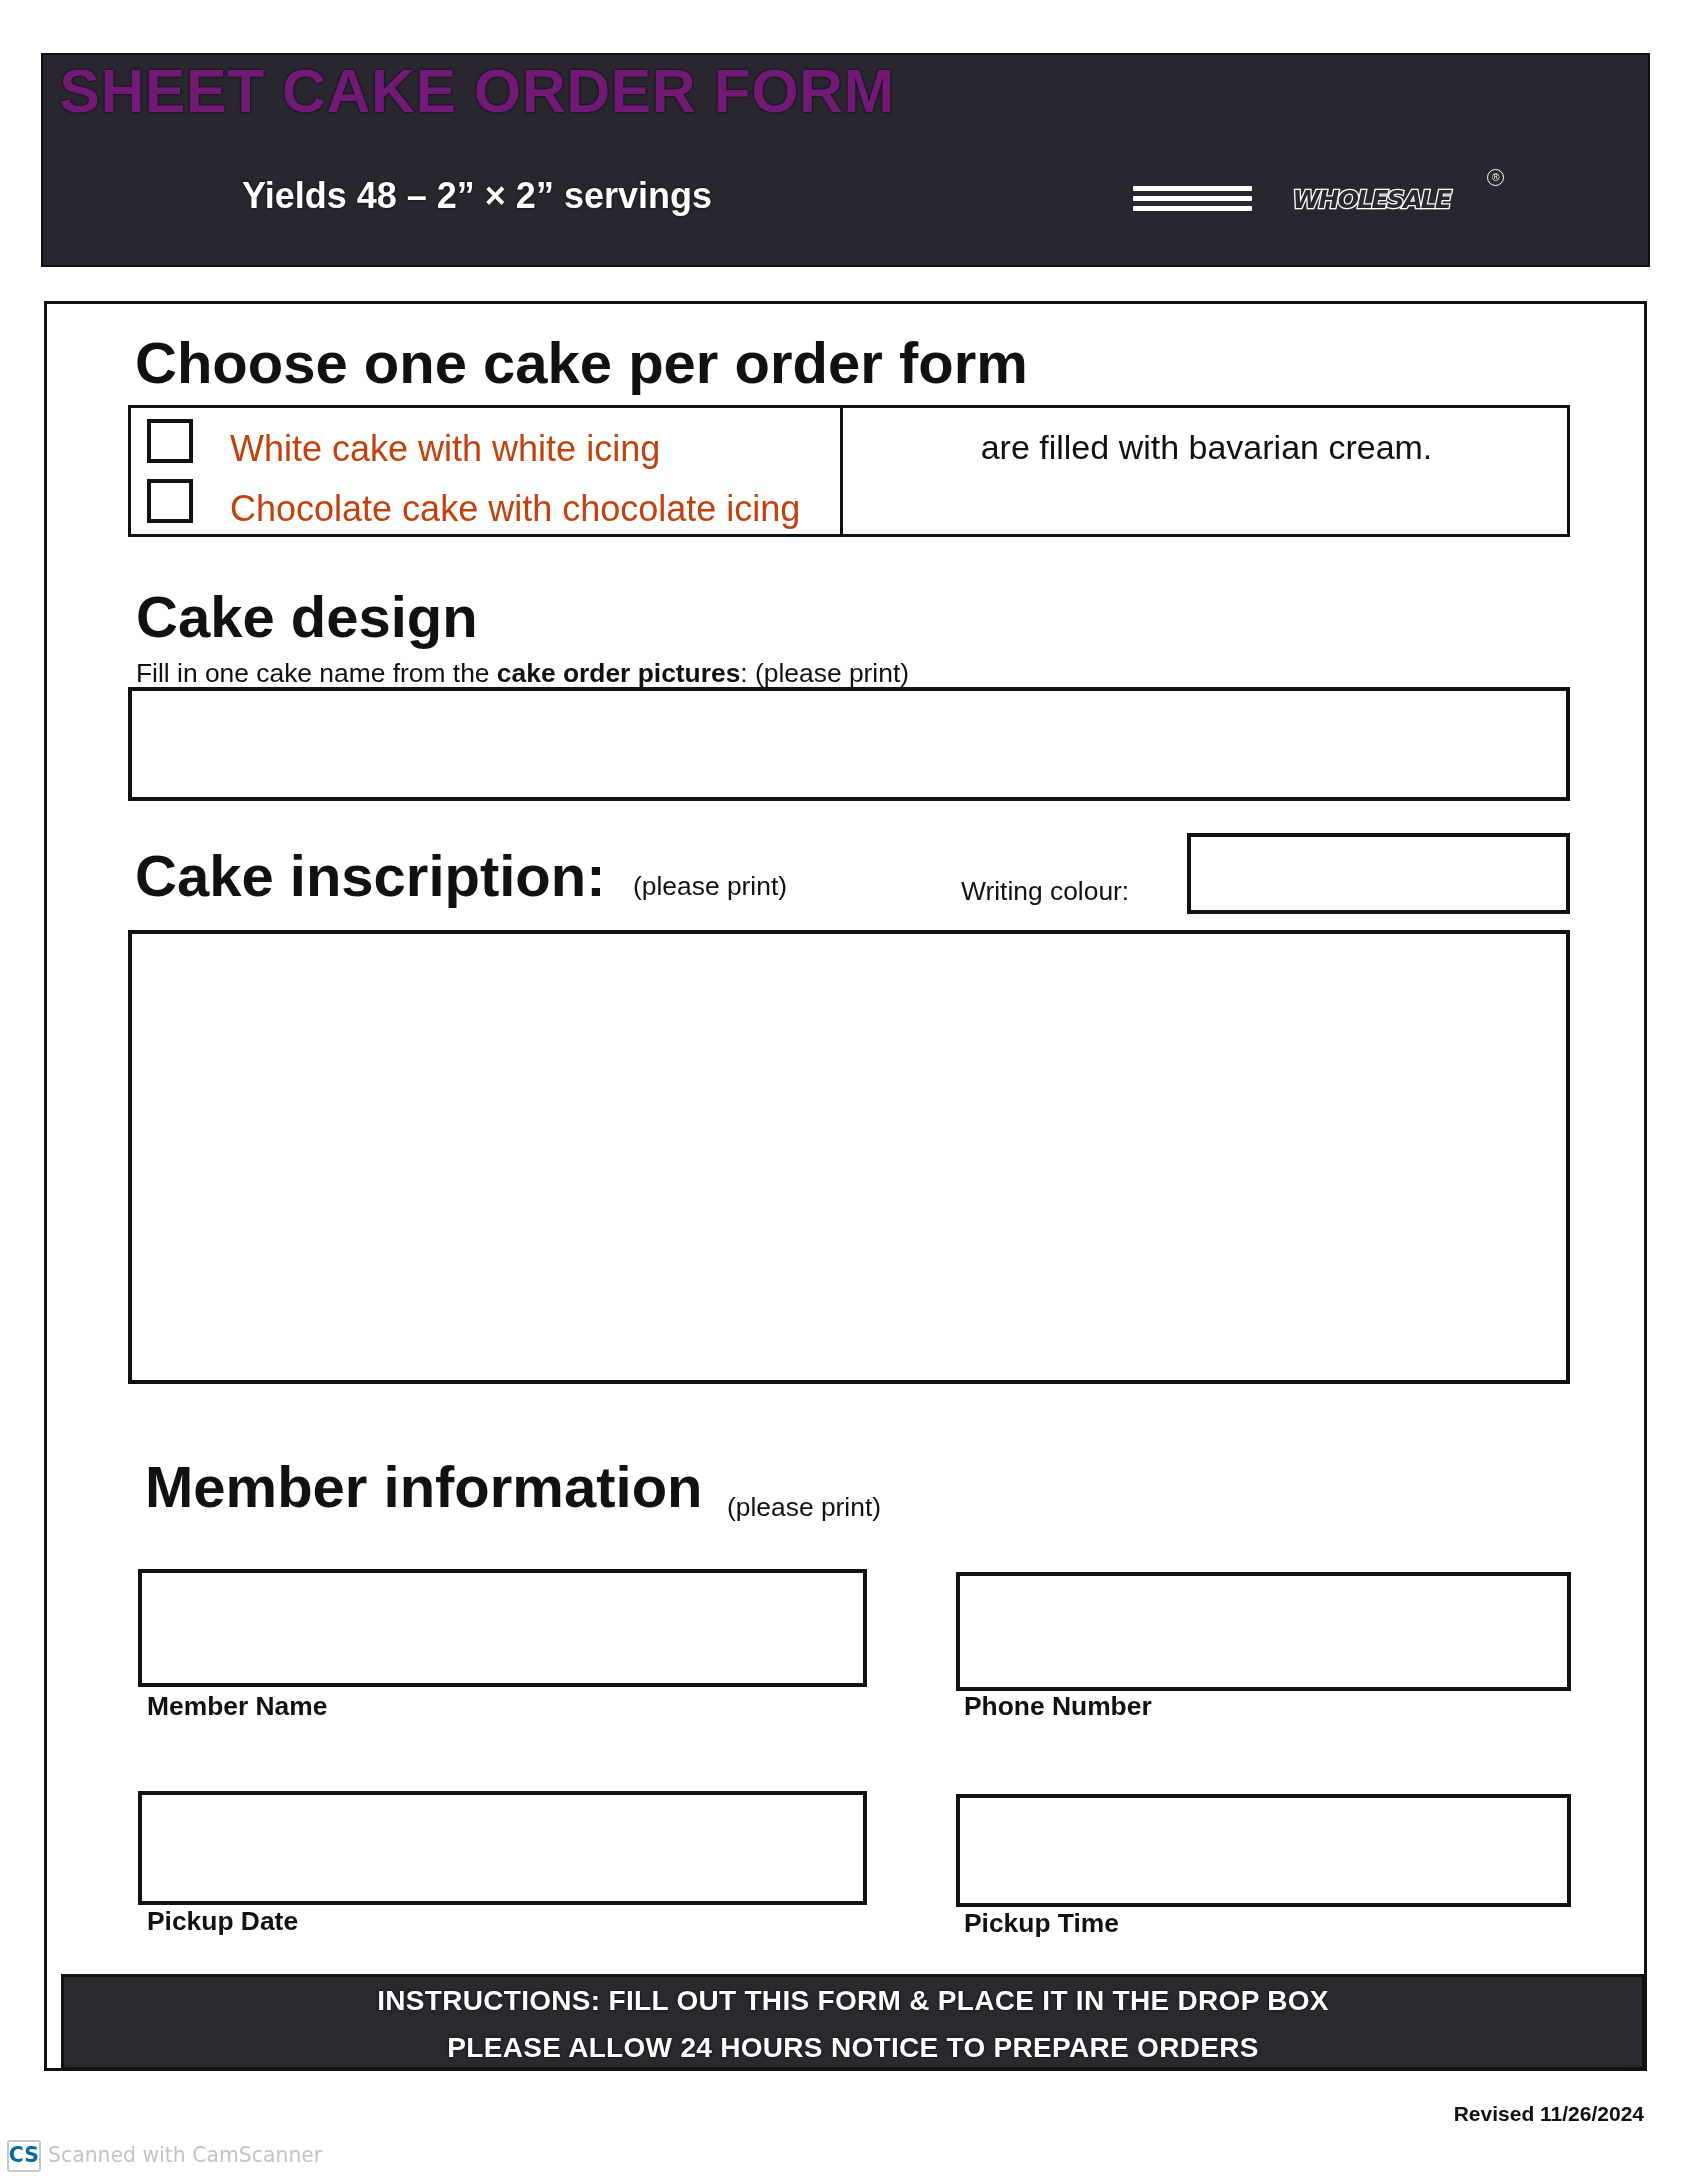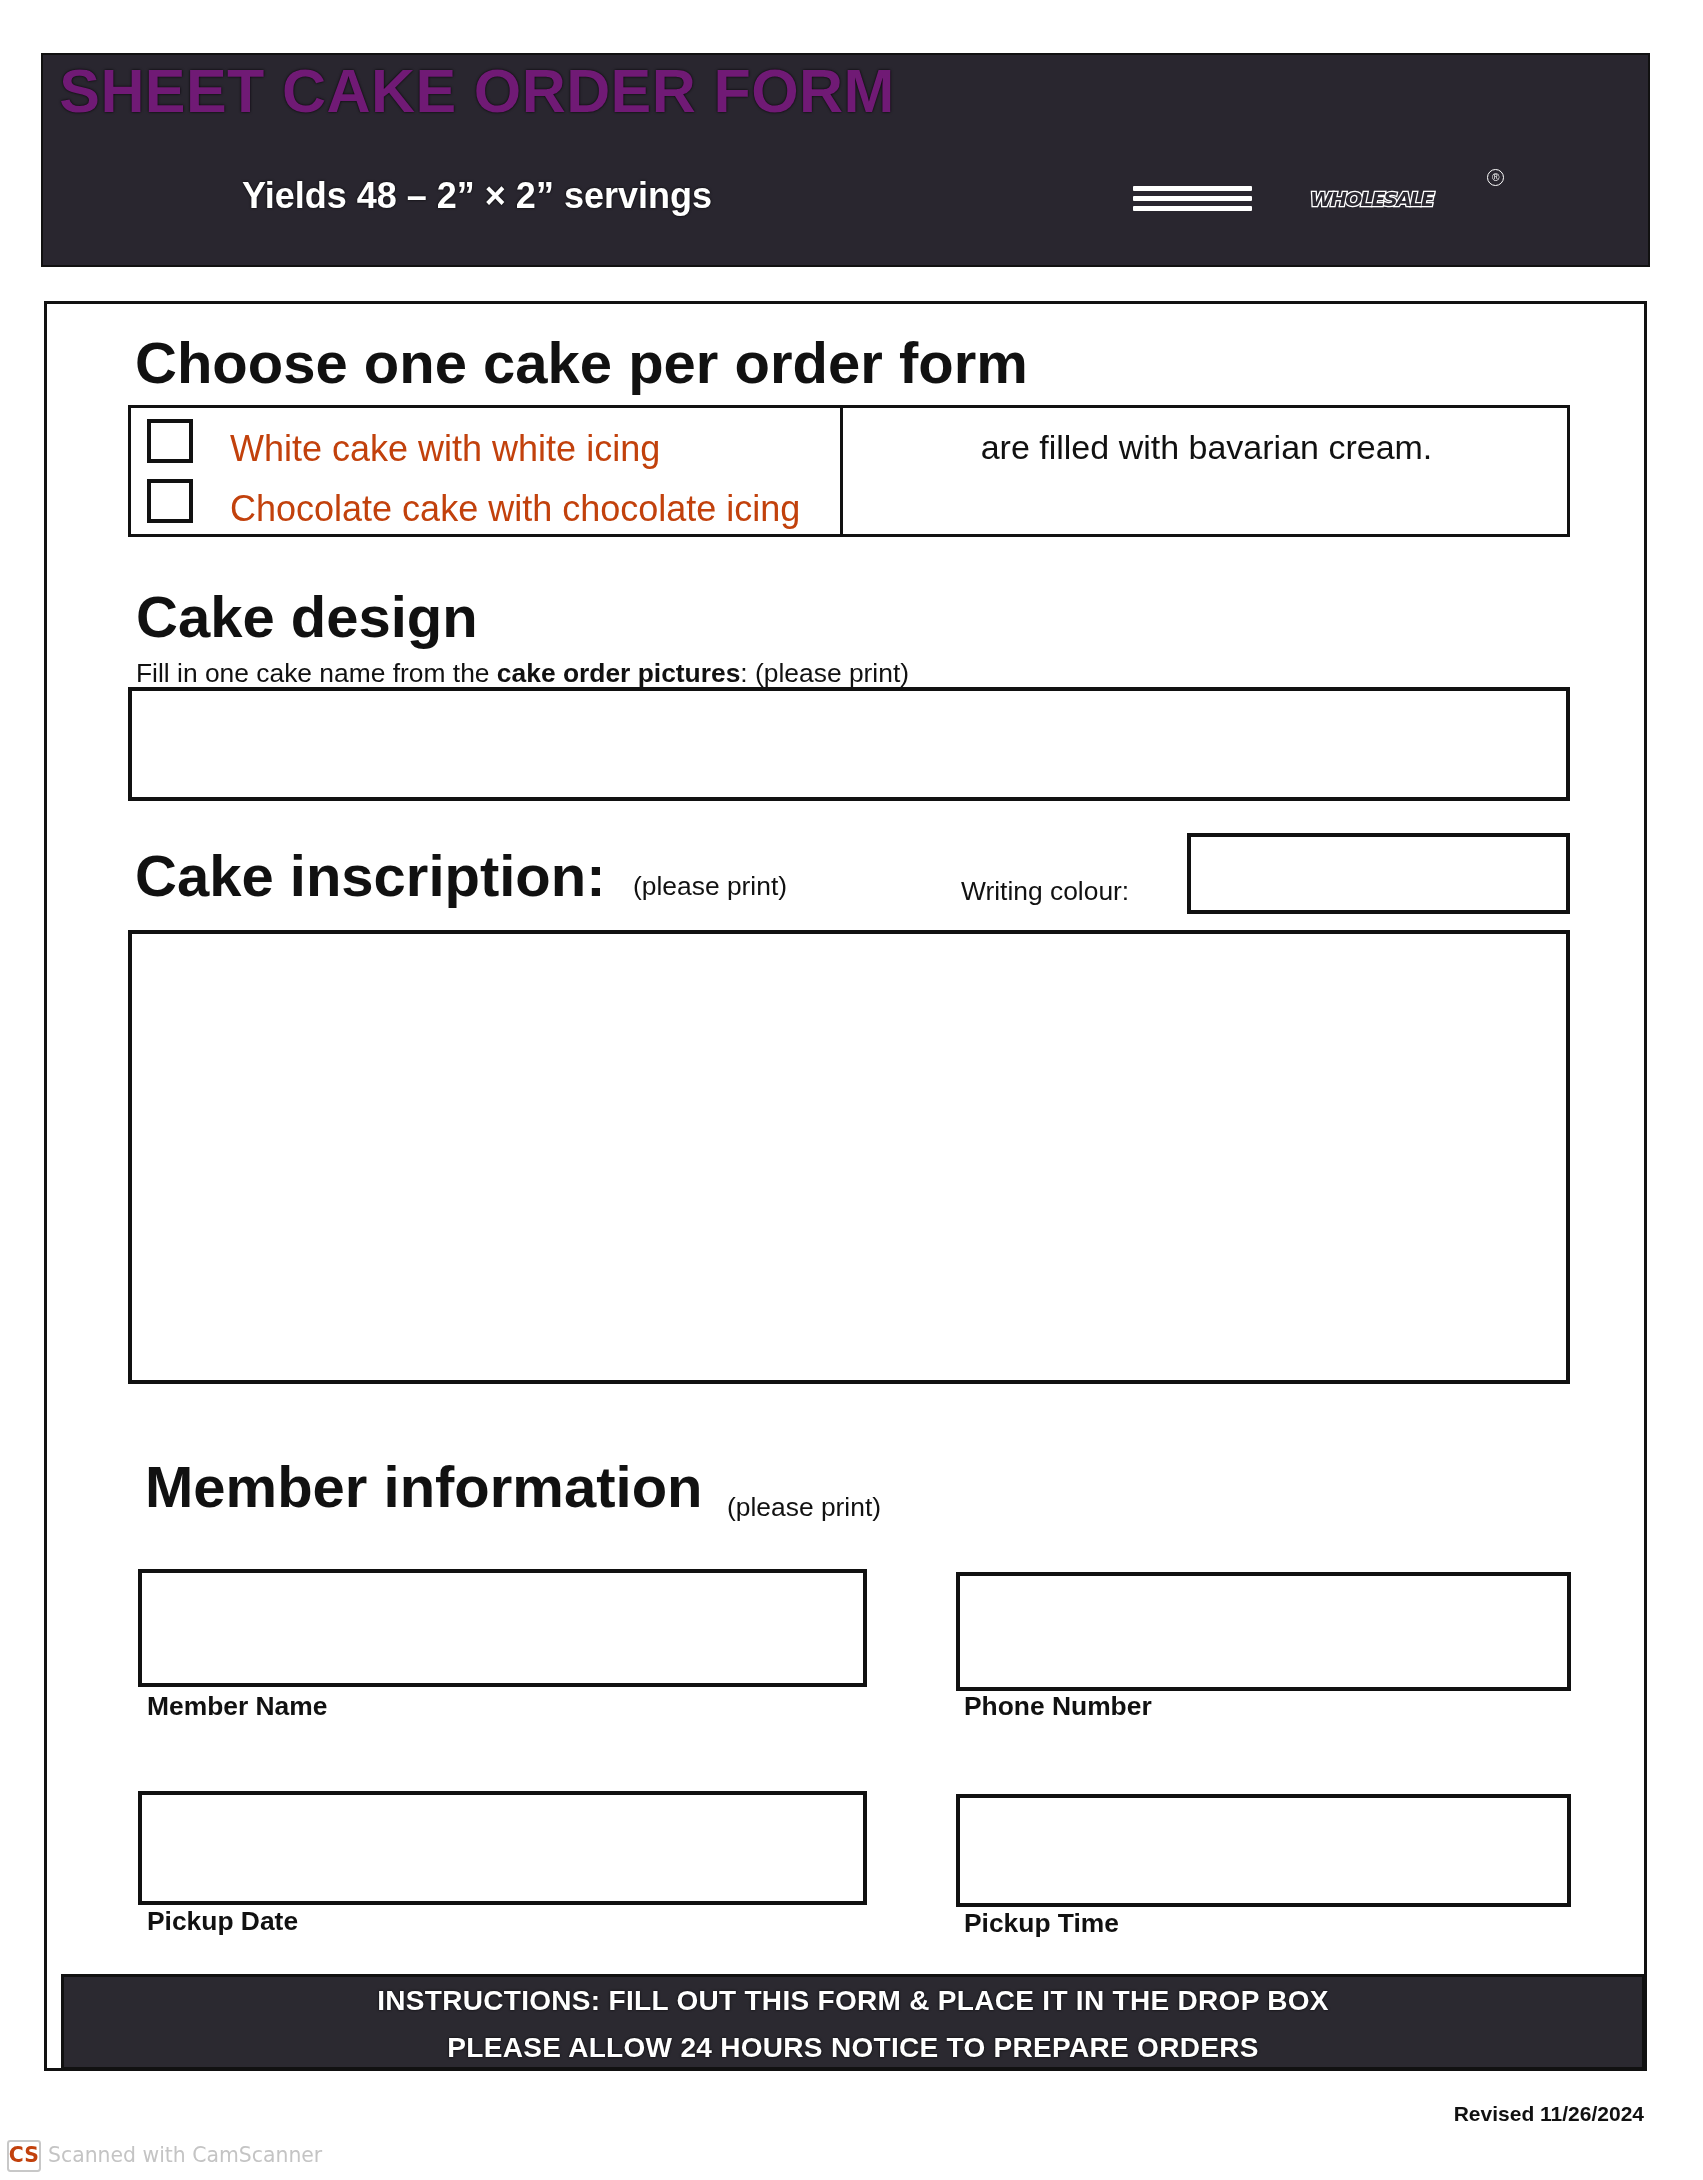--- a/index.html
+++ b/index.html
@@ -26,21 +26,21 @@
     position:absolute; left:0; top:0; width:375px; text-align:center;
     font-family:"DejaVu Sans", sans-serif; font-weight:bold; font-style:italic;
     font-size:82px; line-height:85px; color:#2a2730;
     -webkit-text-stroke:4.3px #ffffff; paint-order:stroke fill; letter-spacing:-3.4px;
   }
   .logo-lines { position:absolute; left:4.3px; top:85px; width:119px; height:29px; }
   .logo-lines div { height:5.1px; background:#fff; margin-bottom:5.1px; border-radius:0.9px; }
   .logo-wholesale {
     position:absolute; left:119px; top:80px; width:247px; text-align:center;
     font-family:"DejaVu Sans", sans-serif; font-weight:bold; font-style:italic;
-    font-size:20px; line-height:37px; color:#2a2730;
+    font-size:25px; line-height:37px; color:#2a2730;
     -webkit-text-stroke:2.6px #ffffff; paint-order:stroke fill; letter-spacing:-1.7px;
   }
   .logo-reg {
     position:absolute; left:358px; top:68px; width:15.3px; height:15.3px;
     border:1.7px solid #fff; border-radius:50%; color:#fff; font-size:10.2px;
     text-align:center; line-height:15.3px;
   }
   .outer-frame { left:44px; top:301px; width:1603px; height:1770px; border:3.4px solid #111; }
   .h-section { font-weight:bold; font-size:58px; line-height:1; color:#111; }
   .box { border:4.3px solid #111; background:#fff; }
@@ -65,21 +65,21 @@
     left:61px; top:1974px; width:1584px; height:96px;
     background:#2b2930; border:3.4px solid #111;
   }
   .footer-line {
     width:1584px; left:61px; text-align:center; color:#fff; font-weight:bold;
     font-size:28px; text-shadow:0 0 2.6px #000; letter-spacing:0.3px;
   }
   .revised { left:1405px; top:2102px; width:239px; text-align:right; font-weight:bold; font-size:21px; }
   .cs-badge {
     left:6.8px; top:2140px; width:34px; height:32px; border:2.6px solid #c8c8c8;
-    border-radius:3.4px; color:#c2410c; font-weight:bold; font-size:20.4px; text-align:center;
+    border-radius:3.4px; color:#0369a1; font-weight:bold; font-size:20.4px; text-align:center;
     line-height:27px; font-family:"DejaVu Sans", sans-serif;
   }
   .cs-text { left:48px; top:2143px; font-size:20.4px; color:#c4c4c4; font-family:"DejaVu Sans", sans-serif; }
 </style>
 </head>
 <body>
 
 <div class="abs header-bar"></div>
 <div class="abs form-title">SHEET CAKE ORDER FORM</div>
 <div class="abs form-subtitle">Yields 48 – 2” × 2” servings</div>

